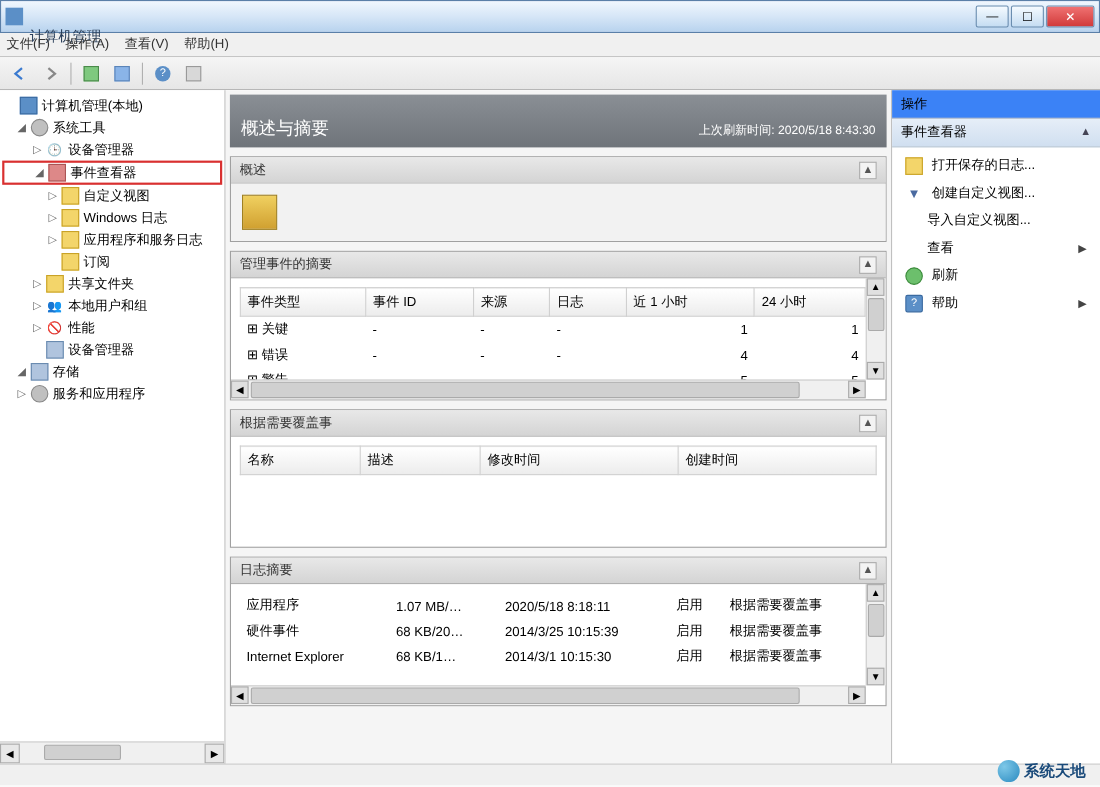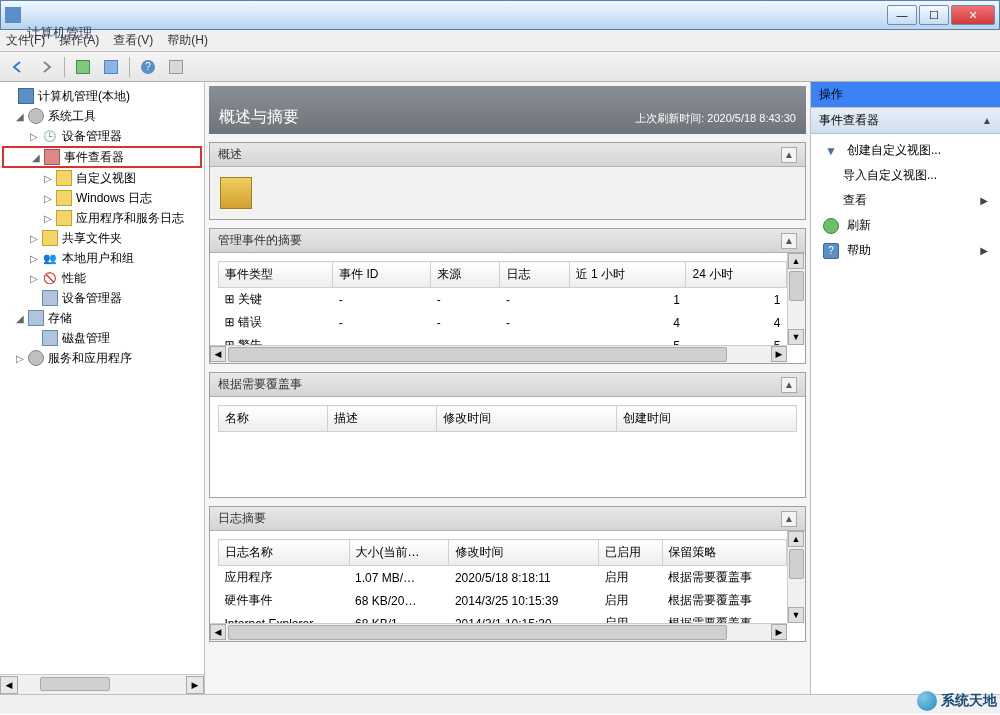--- a/index.html
+++ b/index.html
@@ -75,21 +75,21 @@
 .act-list { padding: 4px 0; }
 .act-item { display: flex; align-items: center; padding: 4px 12px; gap: 8px; cursor: default; }
 .act-item .icon { width: 16px; height: 16px; display:inline-flex; align-items:center; justify-content:center; }
 .act-item .chev { margin-left: auto; font-size: 10px; color: #444; }
 .act-item.indent { padding-left: 32px; }
 
 
 .statusbar { height: 20px; border-top: 1px solid #c0c0c0; background: #f0f0f0; }
 
 
-.watermark { position: absolute; right: 3px; bottom: 4px; display: flex; align-items: center; gap: 4px; font-size: 14px; font-weight: bold; color: #1a4a7a; margin-top: 48px; }
+.watermark { position: absolute; right: 13px; bottom: 4px; display: flex; align-items: center; gap: 4px; font-size: 14px; font-weight: bold; color: #1a4a7a; margin-top: 48px; }
 .watermark .globe { width: 20px; height: 20px; border-radius: 50%; background: radial-gradient(circle at 30% 30%, #7ec8e8, #2a8ac0); }
 
 
 .ic-folder { background:#f3d56a; border:1px solid #c9a227; }
 .ic-disk { background:#b0c4de; border:1px solid #6a8bb0; }
 .ic-gear { background:#c0c0c0; border:1px solid #888; border-radius:50%; }
 .ic-green { background:#6cbf6c; border:1px solid #3a8a3a; border-radius:50%; }
 .ic-blue { background:#5b8fc7; border:1px solid #3a6aa0; }
 .ic-book { background:#d88; border:1px solid #a55; }
 </style>
@@ -172,20 +172,25 @@
       <div class="tree-item lvl3">
           <span class="expander">▷</span>
           <span class="icon ic-folder"></span>
           <span>Windows 日志</span>
         </div>
       <div class="tree-item lvl3">
           <span class="expander">▷</span>
           <span class="icon ic-folder"></span>
           <span>应用程序和服务日志</span>
         </div>
+      <div class="tree-item lvl3">
+          <span class="expander"></span>
+          <span class="icon ic-folder"></span>
+          <span>订阅</span>
+        </div>
       <div class="tree-item lvl2">
           <span class="expander">▷</span>
           <span class="icon ic-folder"></span>
           <span>共享文件夹</span>
         </div>
       <div class="tree-item lvl2">
           <span class="expander">▷</span>
           <span class="icon">👥</span>
           <span>本地用户和组</span>
         </div>
@@ -196,25 +201,20 @@
         </div>
       <div class="tree-item lvl2">
           <span class="expander"></span>
           <span class="icon ic-disk"></span>
           <span>设备管理器</span>
         </div>
       <div class="tree-item lvl1">
           <span class="expander">◢</span>
           <span class="icon ic-disk"></span>
           <span>存储</span>
-        </div>
-      <div class="tree-item lvl2">
-          <span class="expander"></span>
-          <span class="icon ic-disk"></span>
-          <span>磁盘管理</span>
         </div>
       <div class="tree-item lvl1">
           <span class="expander">▷</span>
           <span class="icon ic-gear"></span>
           <span>服务和应用程序</span>
         </div>
     </div>
     <div class="tree-scroll">
       <div class="arr">◀</div>
       <div class="thumb"></div>
@@ -313,27 +313,20 @@
     </div>
 
     <div class="panel">
       <div class="panel-head">
           <span>日志摘要</span>
           <span class="coll">▲</span>
         </div>
       <div class="panel-body tbl-wrap" style="height:110px">
         <table class="tbl">
           <tbody>
-              <tr>
-            <th>日志名称</th>
-            <th>大小(当前…</th>
-            <th>修改时间</th>
-            <th>已启用</th>
-            <th>保留策略</th>
-          </tr>
           <tr>
                 <td>应用程序</td>
                 <td>1.07 MB/…</td>
                 <td>2020/5/18 8:18:11</td>
                 <td>启用</td>
                 <td>根据需要覆盖事</td>
               </tr>
           <tr>
                 <td>硬件事件</td>
                 <td>68 KB/20…</td>
@@ -365,20 +358,24 @@
   </div>
 
   <div class="actions-pane">
     <div class="act-head">操作</div>
     <div class="act-section">
         <span>事件查看器</span>
         <span class="coll">▲</span>
       </div>
     <div class="act-list">
       <div class="act-item">
+          <span class="icon ic-folder"></span>
+          <span>打开保存的日志...</span>
+        </div>
+      <div class="act-item">
           <span class="icon" style="color:#4a6aa0">▼</span>
           <span>创建自定义视图...</span>
         </div>
       <div class="act-item indent">
           <span>导入自定义视图...</span>
         </div>
       <div class="act-item indent">
           <span>查看</span>
           <span class="chev">▶</span>
         </div>

